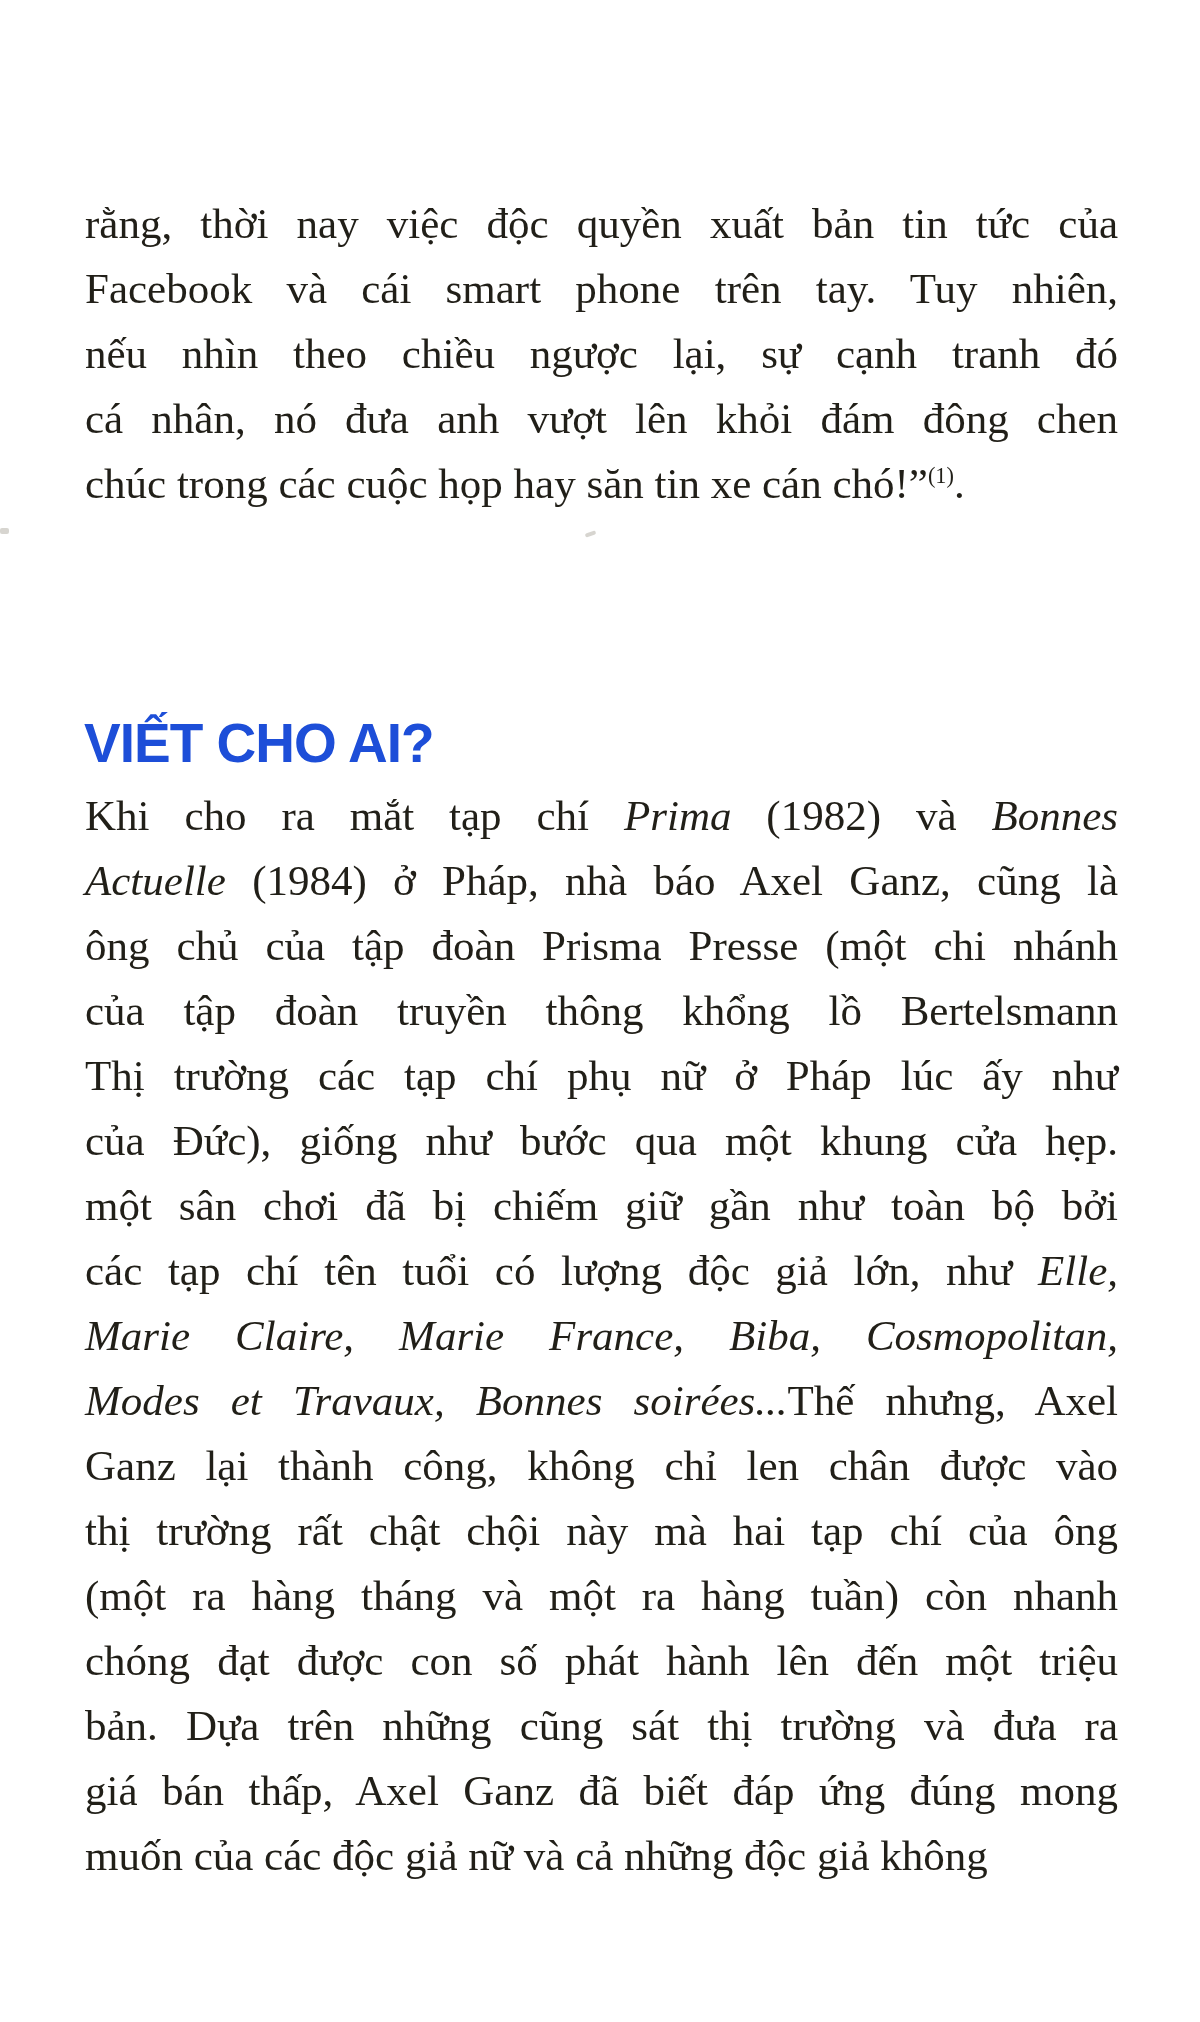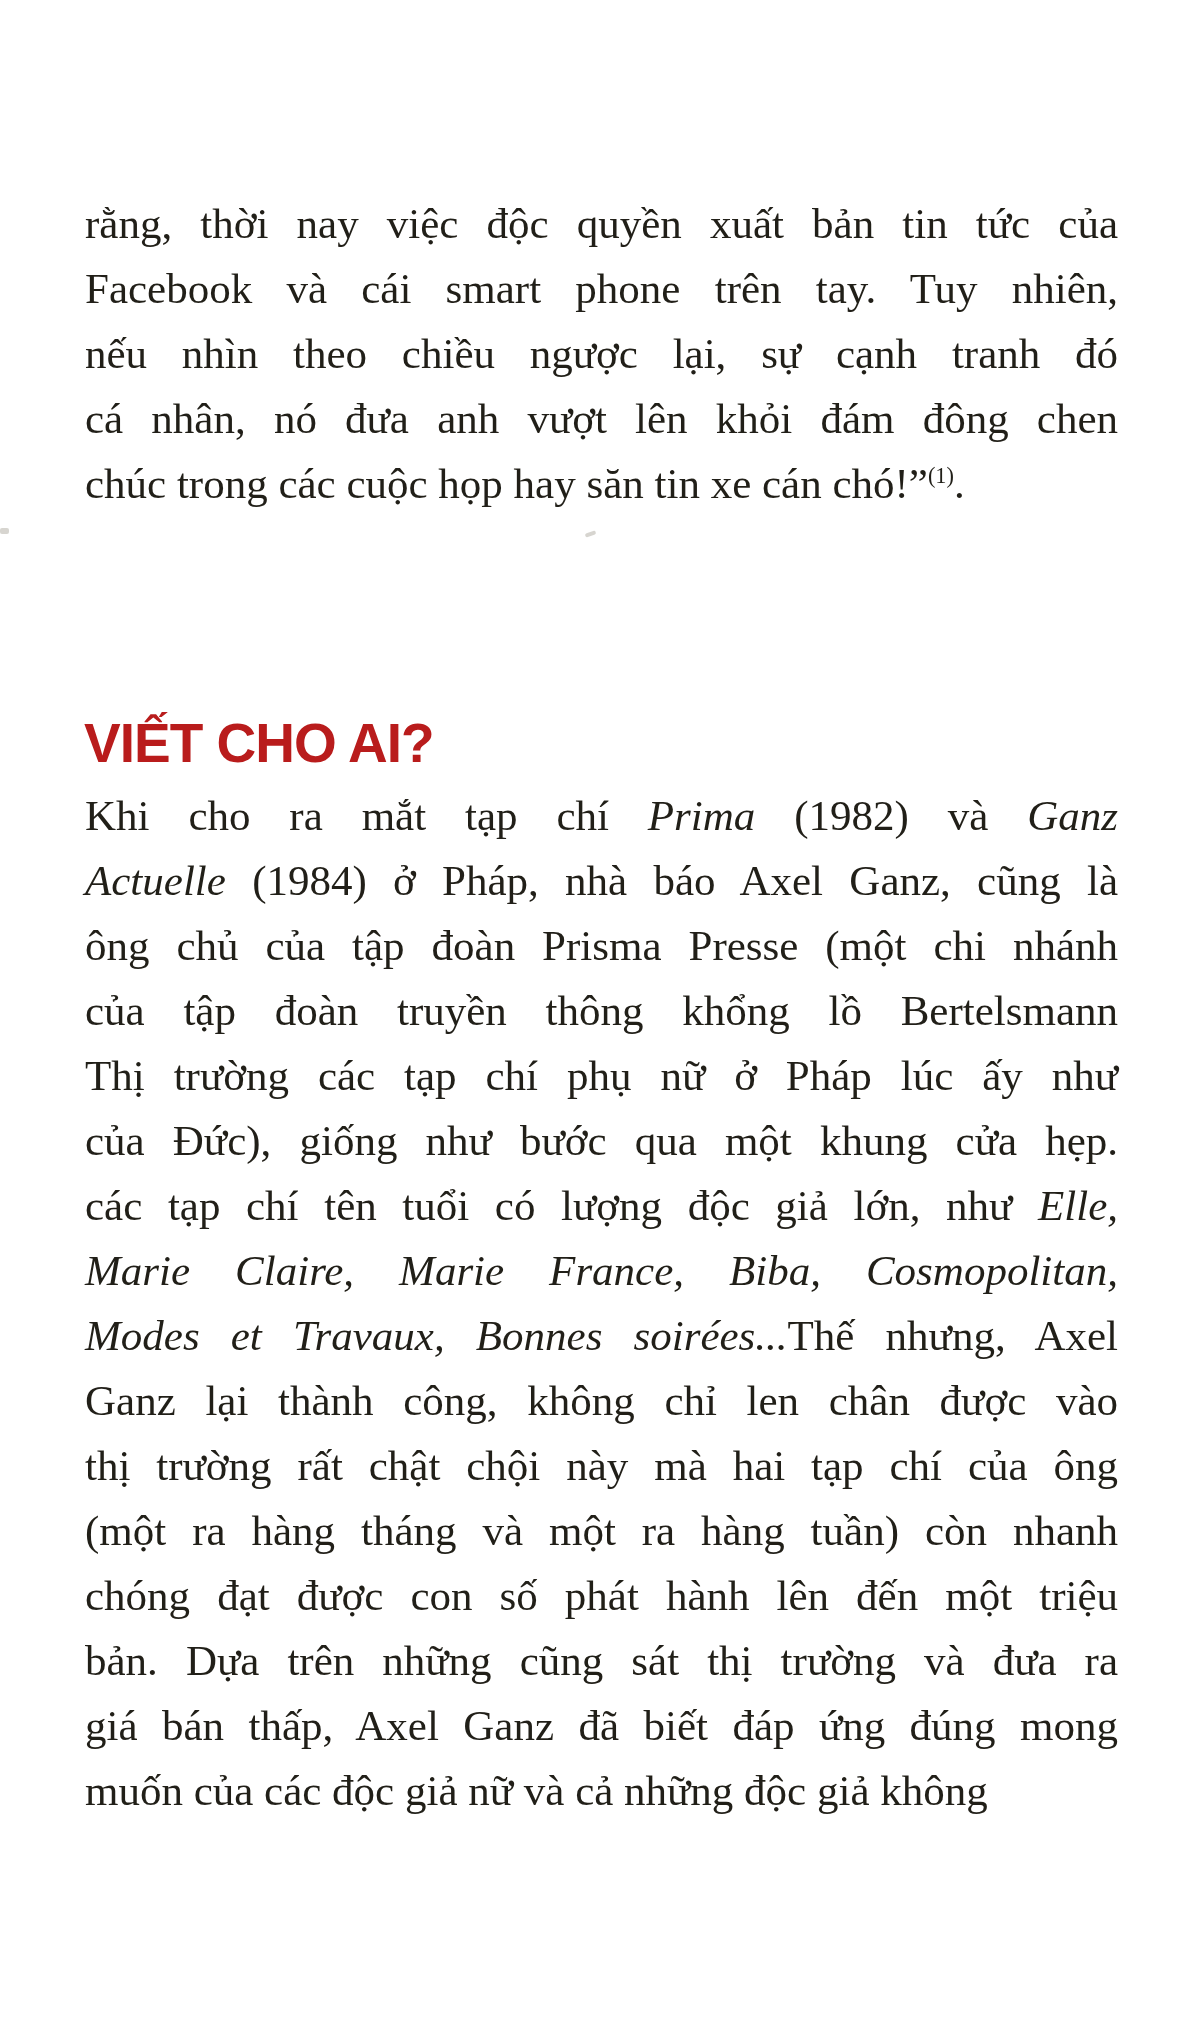--- a/index.html
+++ b/index.html
@@ -44,21 +44,21 @@
     letter-spacing: 0;
   }
   .section-heading {
     position: absolute;
     left: 84px;
     top: 674px;
     font-family: "Liberation Sans", "DejaVu Sans", sans-serif;
     font-weight: 700;
     font-size: 55px;
     letter-spacing: -1px;
-    color: #b91c1c;
+    color: #1d4ed8;
     white-space: nowrap;
   }
   .artifact {
     position: absolute;
     background: #b7b3aa;
     border-radius: 2px;
     opacity: 0.55;
   }
   .artifact-left-edge {
     left: 0px; top: 528px; width: 9px; height: 6px;
@@ -80,26 +80,27 @@
       <div class="line"><span>rằng, thời nay việc độc quyền xuất bản tin tức của</span></div>
       <div class="line"><span>Facebook và cái smart phone trên tay. Tuy nhiên,</span></div>
       <div class="line"><span>nếu nhìn theo chiều ngược lại, sự cạnh tranh đó</span></div>
       <div class="line"><span>cá nhân, nó đưa anh vượt lên khỏi đám đông chen</span></div>
       <div class="line last"><span>chúc trong các cuộc họp hay săn tin xe cán chó!”</span><sup>(1)</sup><span>.</span></div>
     </div>
 
   <h1 class="section-heading">VIẾT CHO AI?</h1>
 
   <div class="para para-body">
-      <div class="line"><span>Khi cho ra mắt tạp chí </span><em>Prima</em><span> (1982) và </span><em>Ganz</em></div>
+      <div class="line"><span>Khi cho ra mắt tạp chí </span><em>Prima</em><span> (1982) và </span><em>Bonnes</em></div>
       <div class="line"><em>Actuelle</em><span> (1984) ở Pháp, nhà báo Axel Ganz, cũng là</span></div>
       <div class="line"><span>ông chủ của tập đoàn Prisma Presse (một chi nhánh</span></div>
       <div class="line"><span>của tập đoàn truyền thông khổng lồ Bertelsmann</span></div>
       <div class="line"><span>Thị trường các tạp chí phụ nữ ở Pháp lúc ấy như</span></div>
       <div class="line"><span>của Đức), giống như bước qua một khung cửa hẹp.</span></div>
+      <div class="line"><span>một sân chơi đã bị chiếm giữ gần như toàn bộ bởi</span></div>
       <div class="line"><span>các tạp chí tên tuổi có lượng độc giả lớn, như </span><em>Elle,</em></div>
       <div class="line"><em>Marie Claire, Marie France, Biba, Cosmopolitan,</em></div>
       <div class="line"><em>Modes et Travaux, Bonnes soirées...</em><span>Thế nhưng, Axel</span></div>
       <div class="line"><span>Ganz lại thành công, không chỉ len chân được vào</span></div>
       <div class="line"><span>thị trường rất chật chội này mà hai tạp chí của ông</span></div>
       <div class="line"><span>(một ra hàng tháng và một ra hàng tuần) còn nhanh</span></div>
       <div class="line"><span>chóng đạt được con số phát hành lên đến một triệu</span></div>
       <div class="line"><span>bản. Dựa trên những cũng sát thị trường và đưa ra</span></div>
       <div class="line"><span>giá bán thấp, Axel Ganz đã biết đáp ứng đúng mong</span></div>
       <div class="line last"><span>muốn của các độc giả nữ và cả những độc giả không</span></div>

